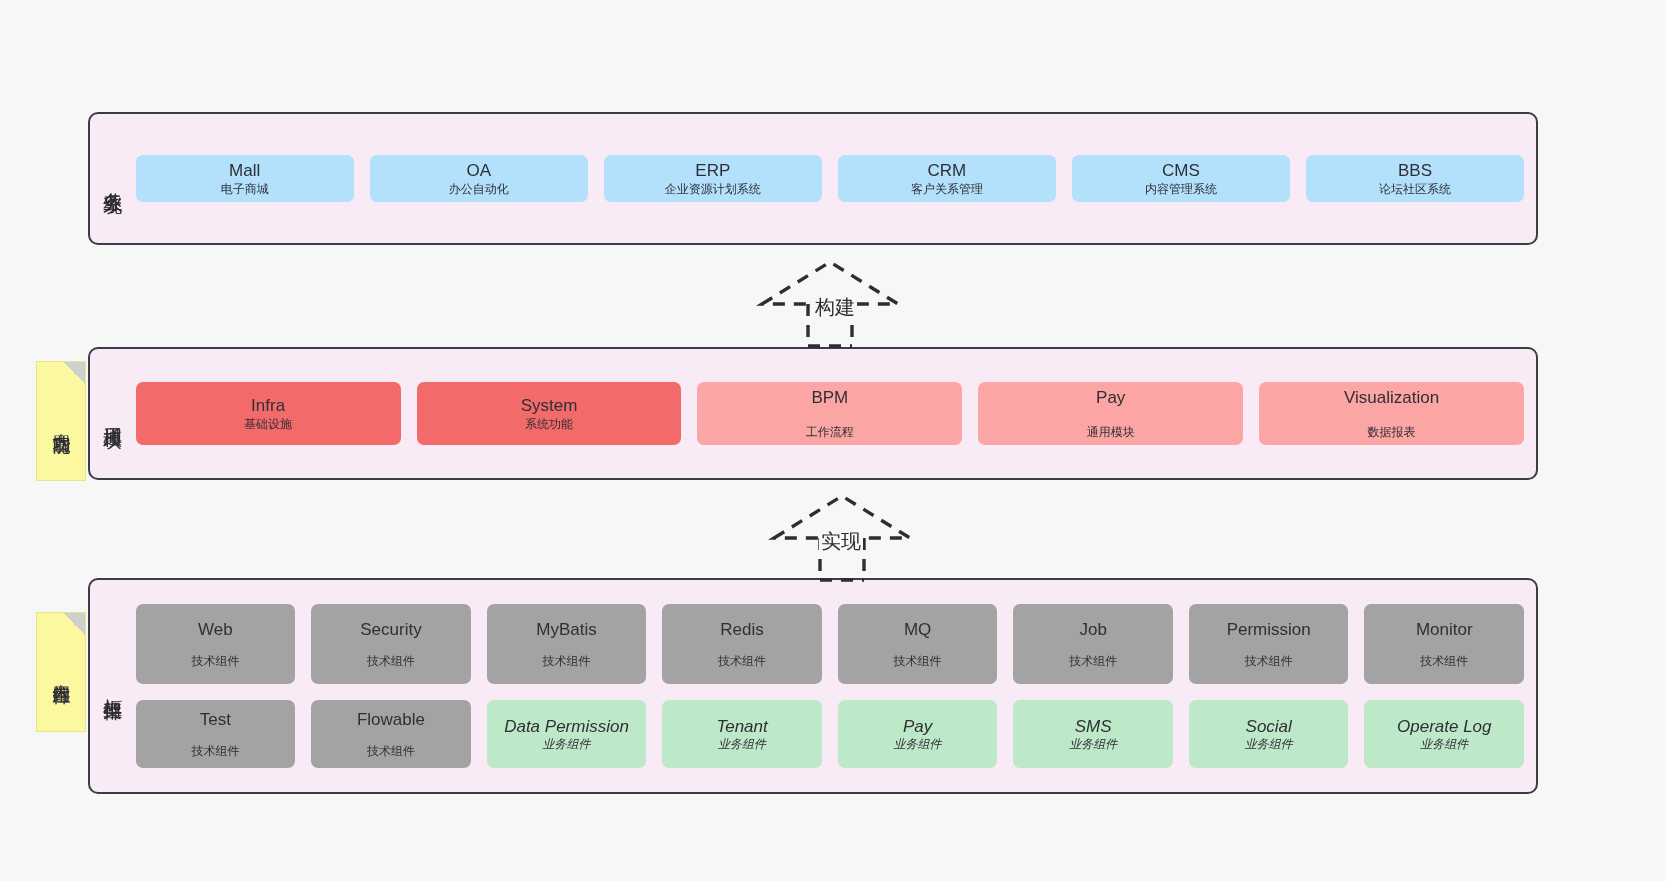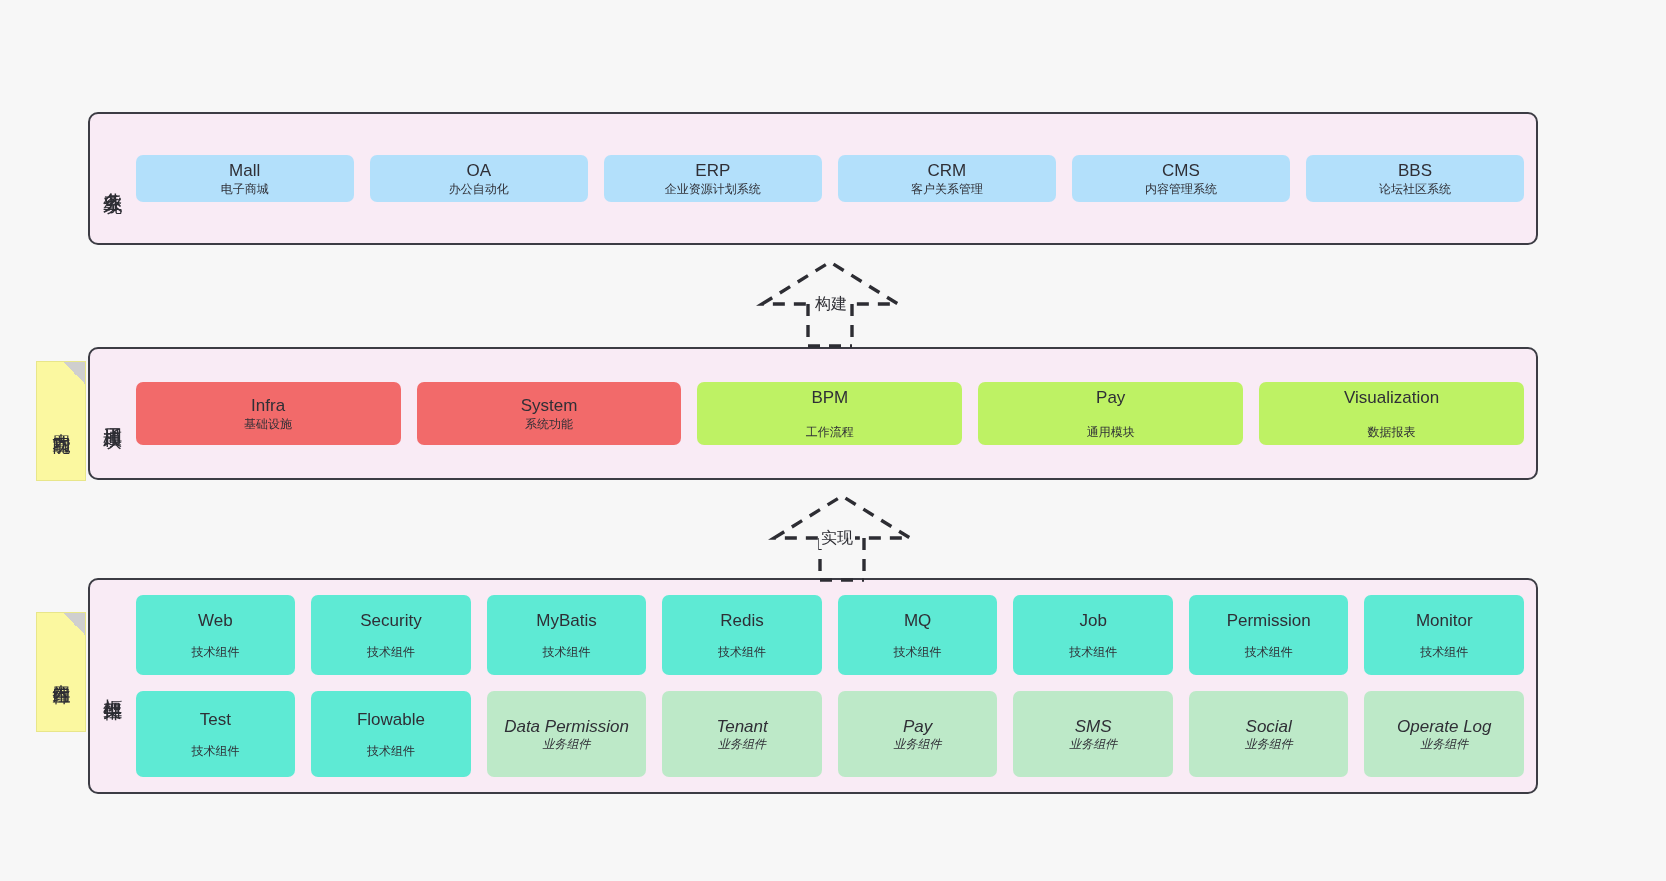--- a/index.html
+++ b/index.html
@@ -74,22 +74,22 @@
     color: #2f2f36;
     line-height: 1.2;
     padding: 6px 4px;
     box-sizing: border-box;
   }
   .node .t1 { font-size: 17px; }
   .node .t2 { font-size: 12px; }
 
   .node.blue        { background: #b3e0fb; }
   .node.red         { background: #f26a6a; }
-  .node.pink        { background: #bef264; gap: 16px; }
-  .node.green       { background: #5eead4; gap: 14px; }
+  .node.pink        { background: #fca5a5; gap: 16px; }
+  .node.green       { background: #a3a3a3; gap: 14px; }
   .node.lightgreen  { background: #bde9c8; font-style: italic; }
 
   
   .note {
     position: absolute;
     background: #fbf8a0;
     border: 1px solid #e8e68a;
     box-sizing: border-box;
     z-index: 4;
   }
@@ -116,21 +116,21 @@
   }
 
   
   .connector {
     position: absolute;
     z-index: 3;
   }
   .connector svg { display: block; overflow: visible; }
   .connector .conn-label {
     position: absolute;
-    font-size: 16px;
+    font-size: 20px;
     color: #2d2d33;
     background: #f7f7f7;
     padding: 0 2px;
     white-space: nowrap;
   }
 </style>
 </head>
 <body>
 
 <div class="canvas">
@@ -255,21 +255,21 @@
         <div class="node green">
           <span class="t1">Permission</span>
           <span class="t2">技术组件</span>
         </div>
         <div class="node green">
           <span class="t1">Monitor</span>
           <span class="t2">技术组件</span>
         </div>
       </div>
 
-      <div class="row" style="height:86px;">
+      <div class="row" style="height:68px;">
         <div class="node green">
           <span class="t1">Test</span>
           <span class="t2">技术组件</span>
         </div>
         <div class="node green">
           <span class="t1">Flowable</span>
           <span class="t2">技术组件</span>
         </div>
         <div class="node lightgreen">
           <span class="t1">Data Permission</span>

